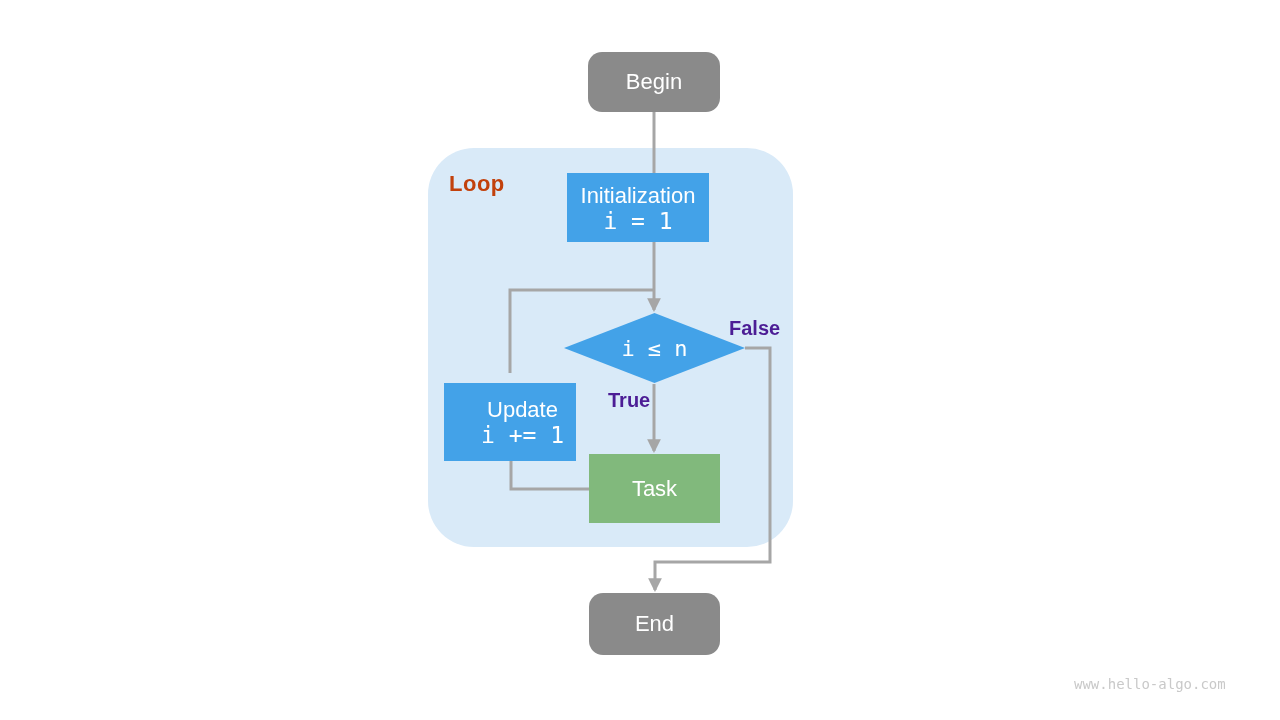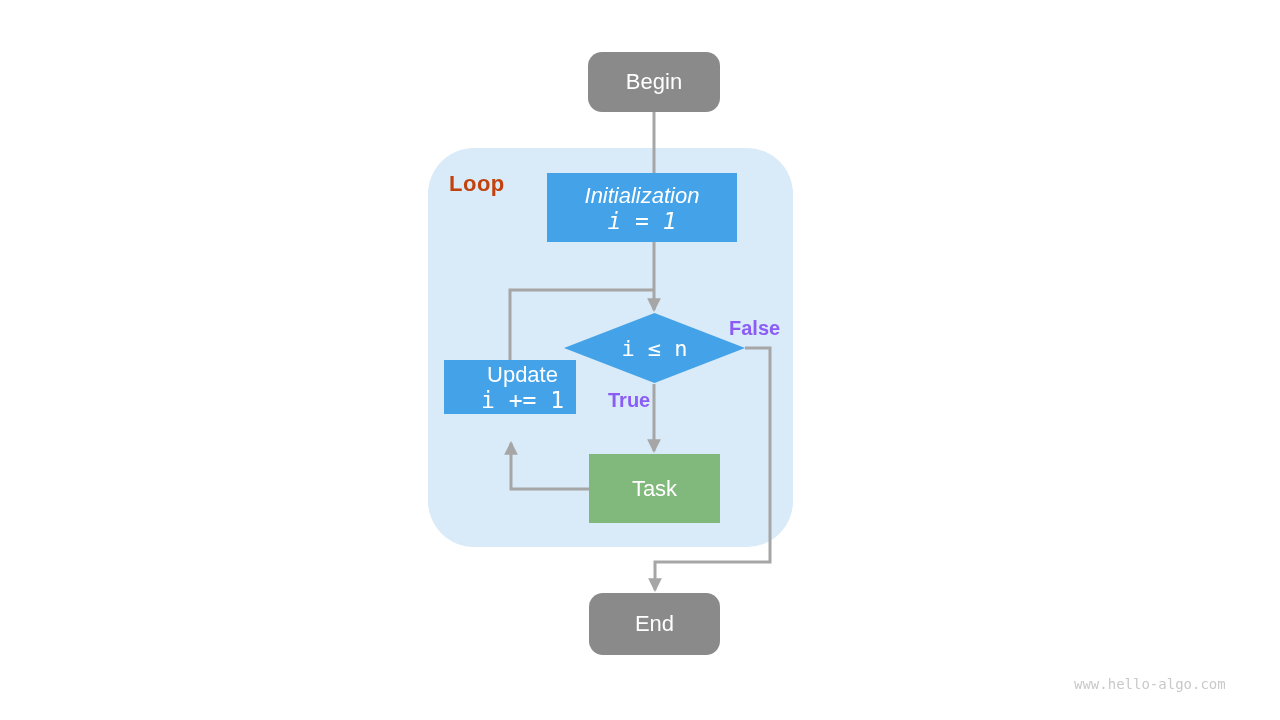--- a/index.html
+++ b/index.html
@@ -55,21 +55,21 @@
     align-items: center;
     justify-content: center;
     color: #ffffff;
     font-family: "DejaVu Sans Mono", monospace;
     font-size: 22px;
   }
   .edge-label {
     position: absolute;
     font-size: 20px;
     font-weight: bold;
-    color: #8b5cf6;
+    color: #4c1d95;
   }
   .edge-label-true  { left: 599px; top: 389px; margin-left: 9px; }
   .edge-label-false { left: 729px; top: 317px; }
   .watermark {
     position: absolute;
     left: 1074px; top: 676px;
     font-family: "DejaVu Sans Mono", monospace;
     font-size: 14px;
     color: #C9C9C9;
   }
@@ -95,28 +95,28 @@
       <path d="M745 348 L770 348 L770 562 L655 562 L655 590" marker-end="url(#arrowhead)"></path>
       <path d="M589 489 L511 489 L511 443" marker-end="url(#arrowhead)"></path>
     </g>
     <polygon points="564,348 654.5,313 745,348 654.5,383" fill="#43A2E8"></polygon>
   </svg>
 
   <div class="node node-gray" style="left:588px; top:52px; width:132px; height:60px;">
     <span class="label">Begin</span>
   </div>
 
-  <div class="node node-blue" style="left:547px; top:173px; width:190px; height:69px;font-style:italic;">
+  <div class="node node-blue" style="left:567px; top:173px; width:142px; height:69px;">
     <span class="label">Initialization</span>
     <span class="code">i = 1</span>
   </div>
 
   <div class="diamond-text">i ≤ n</div>
 
-  <div class="node node-blue" style="left:444px; top:360px; width:132px; height:54px;padding-left:25px;">
+  <div class="node node-blue" style="left:444px; top:383px; width:132px; height:78px;padding-left:25px;">
     <span class="label">Update</span>
     <span class="code">i += 1</span>
   </div>
 
   <div class="node node-green" style="left:589px; top:454px; width:131px; height:69px;">
     <span class="label">Task</span>
   </div>
 
   <div class="node node-gray" style="left:589px; top:593px; width:131px; height:62px;">
     <span class="label">End</span>

